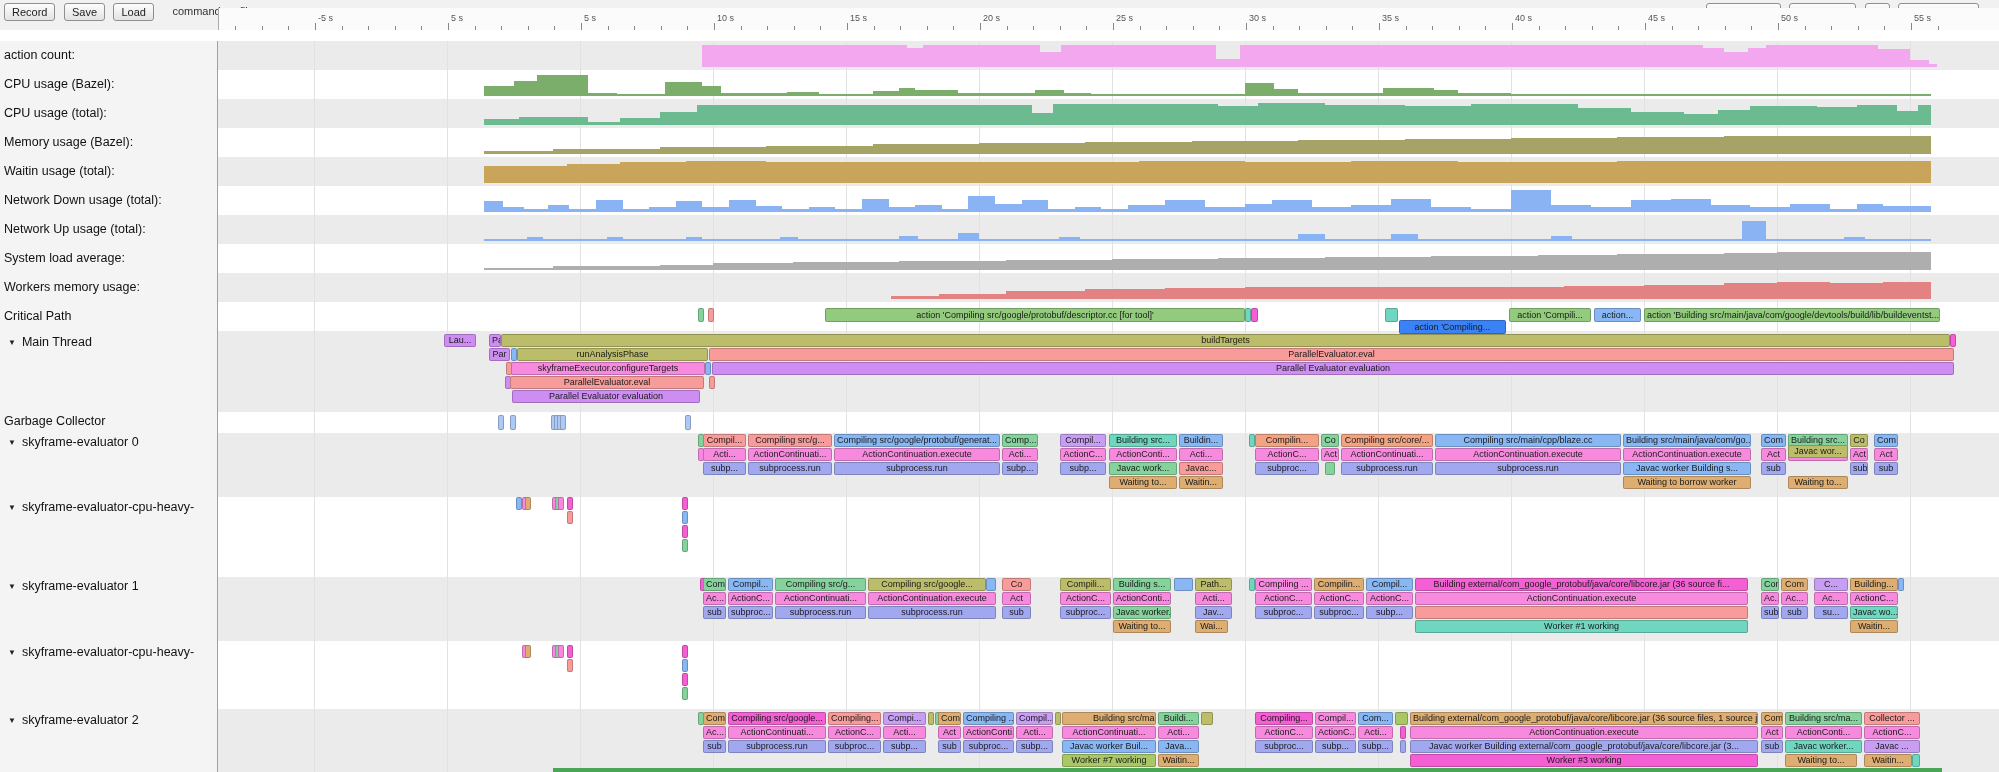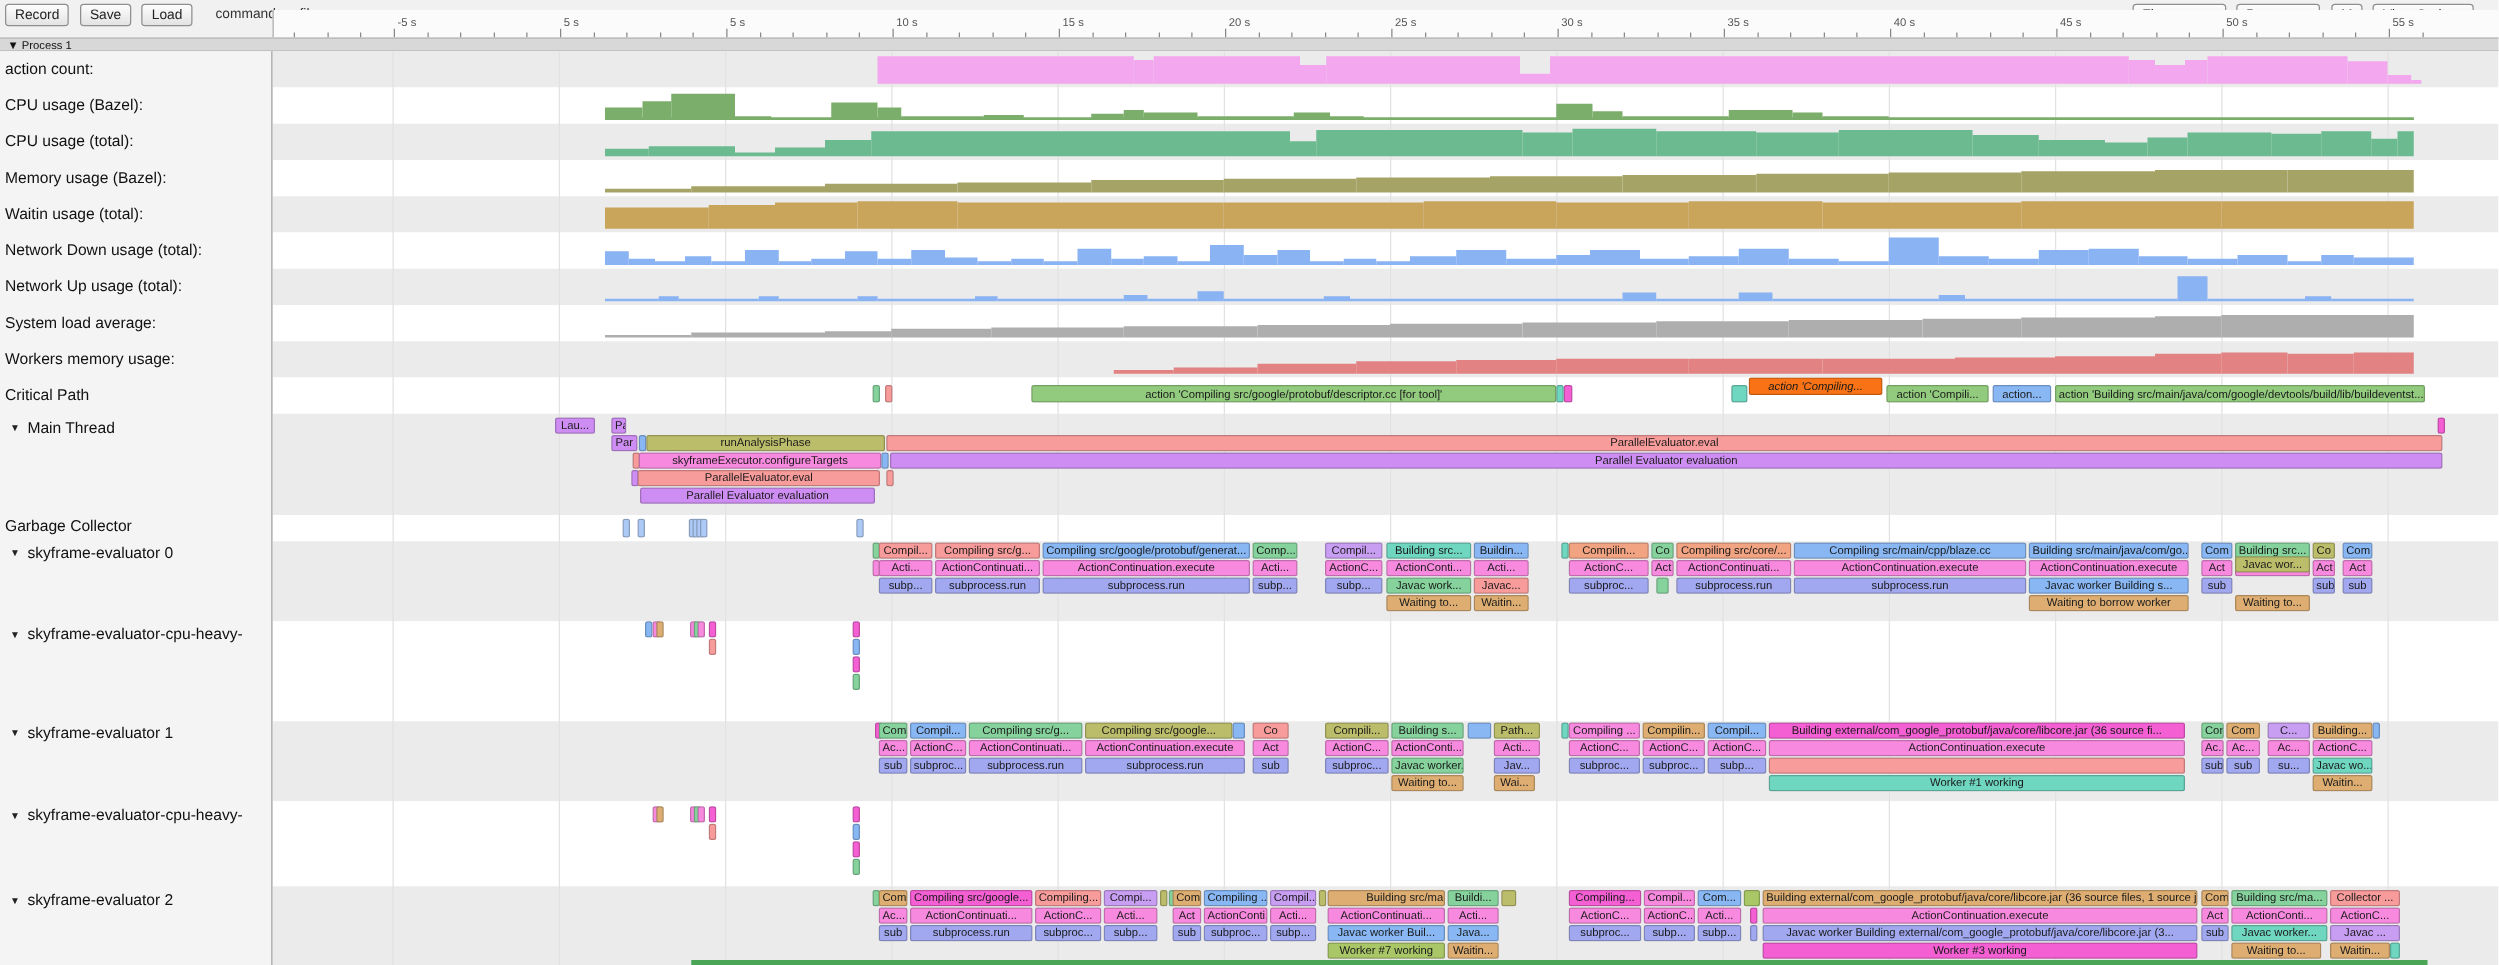--- a/index.html
+++ b/index.html
@@ -123,21 +123,20 @@
         <div class="rlabel" style="left: 1296px;">40 s</div>
         <div class="rtick" style="left: 1426px; height: 7px;"></div>
         <div class="rlabel" style="left: 1429px;">45 s</div>
         <div class="rtick" style="left: 1559px; height: 7px;"></div>
         <div class="rlabel" style="left: 1562px;">50 s</div>
         <div class="rtick" style="left: 1692px; height: 7px;"></div>
         <div class="rlabel" style="left: 1695px;">55 s</div>
       </div>
   </div>
 
-  <div id="process-band">▼ Process 1</div>
   <div id="content">
       <div class="rowbg" style="top: 41px; height: 29px; background: rgb(235, 235, 235);"></div>
       <div class="rowbg" style="top: 70px; height: 29px; background: rgb(255, 255, 255);"></div>
       <div class="rowbg" style="top: 99px; height: 29px; background: rgb(235, 235, 235);"></div>
       <div class="rowbg" style="top: 128px; height: 29px; background: rgb(255, 255, 255);"></div>
       <div class="rowbg" style="top: 157px; height: 29px; background: rgb(235, 235, 235);"></div>
       <div class="rowbg" style="top: 186px; height: 29px; background: rgb(255, 255, 255);"></div>
       <div class="rowbg" style="top: 215px; height: 29px; background: rgb(235, 235, 235);"></div>
       <div class="rowbg" style="top: 244px; height: 29px; background: rgb(255, 255, 255);"></div>
       <div class="rowbg" style="top: 273px; height: 29px; background: rgb(235, 235, 235);"></div>
@@ -348,26 +347,27 @@
       <div class="bar" style="left: 1506px; width: 53px; top: 283px; height: 16px; background: rgb(226, 130, 130);"></div>
       <div class="bar" style="left: 1559px; width: 53px; top: 282px; height: 17px; background: rgb(226, 130, 130);"></div>
       <div class="bar" style="left: 1612px; width: 53px; top: 283px; height: 16px; background: rgb(226, 130, 130);"></div>
       <div class="bar" style="left: 1665px; width: 48px; top: 282px; height: 17px; background: rgb(226, 130, 130);"></div>
       <div class="seg" style="left: 480px; width: 2px; top: 308px; height: 14px; line-height: 12px; background: rgb(133, 210, 156);"></div>
       <div class="seg" style="left: 490px; width: 2px; top: 308px; height: 14px; line-height: 12px; background: rgb(248, 155, 155);"></div>
       <div class="seg" style="left: 607px; width: 420px; top: 308px; height: 14px; line-height: 12px; background: rgb(146, 203, 125);">action 'Compiling src/google/protobuf/descriptor.cc [for tool]'</div>
       <div class="seg" style="left: 1027px; width: 6px; top: 308px; height: 14px; line-height: 12px; background: rgb(111, 214, 192);"></div>
       <div class="seg" style="left: 1033px; width: 7px; top: 308px; height: 14px; line-height: 12px; background: rgb(244, 95, 211);"></div>
       <div class="seg" style="left: 1167px; width: 13px; top: 308px; height: 14px; line-height: 12px; background: rgb(111, 214, 192);"></div>
-      <div class="seg" style="left: 1181px; width: 107px; top: 302px; height: 14px; line-height: 12px; background: #f97316; font-style: italic;">action 'Compiling...</div>
+      <div class="seg" style="left: 1181px; width: 107px; top: 320px; height: 14px; line-height: 12px; background: #3b82f6;">action 'Compiling...</div>
       <div class="seg" style="left: 1291px; width: 82px; top: 308px; height: 14px; line-height: 12px; background: rgb(146, 203, 125);">action 'Compili...</div>
       <div class="seg" style="left: 1376px; width: 47px; top: 308px; height: 14px; line-height: 12px; background: rgb(136, 183, 244);">action...</div>
       <div class="seg" style="left: 1426px; width: 296px; top: 308px; height: 14px; line-height: 12px; background: rgb(146, 203, 125);">action 'Building src/main/java/com/google/devtools/build/lib/buildeventst...</div>
       <div class="seg" style="left: 226px; width: 32px; top: 334px; height: 13px; line-height: 11px; background: rgb(206, 141, 242);">Lau...</div>
       <div class="seg" style="left: 271px; width: 12px; top: 334px; height: 13px; line-height: 11px; background: rgb(206, 141, 242);">Par</div>
+      <div class="seg" style="left: 283px; width: 1449px; top: 334px; height: 13px; line-height: 11px; background: rgb(188, 189, 107);">buildTargets</div>
       <div class="seg" style="left: 1732px; width: 5px; top: 334px; height: 13px; line-height: 11px; background: rgb(244, 95, 211);"></div>
       <div class="seg" style="left: 271px; width: 21px; top: 348px; height: 13px; line-height: 11px; background: rgb(206, 141, 242);">Par</div>
       <div class="seg" style="left: 293px; width: 6px; top: 348px; height: 13px; line-height: 11px; background: rgb(136, 183, 244);"></div>
       <div class="seg" style="left: 299px; width: 191px; top: 348px; height: 13px; line-height: 11px; background: rgb(188, 189, 107);">runAnalysisPhase</div>
       <div class="seg" style="left: 491px; width: 1245px; top: 348px; height: 13px; line-height: 11px; background: rgb(248, 155, 155);">ParallelEvaluator.eval</div>
       <div class="seg" style="left: 288px; width: 4px; top: 362px; height: 13px; line-height: 11px; background: rgb(248, 155, 155);"></div>
       <div class="seg" style="left: 293px; width: 194px; top: 362px; height: 13px; line-height: 11px; background: rgb(247, 138, 222);">skyframeExecutor.configureTargets</div>
       <div class="seg" style="left: 487px; width: 6px; top: 362px; height: 13px; line-height: 11px; background: rgb(136, 183, 244);"></div>
       <div class="seg" style="left: 494px; width: 1242px; top: 362px; height: 13px; line-height: 11px; background: rgb(206, 141, 242);">Parallel Evaluator evaluation</div>
       <div class="seg" style="left: 287px; width: 4px; top: 376px; height: 13px; line-height: 11px; background: rgb(206, 141, 242);"></div>

